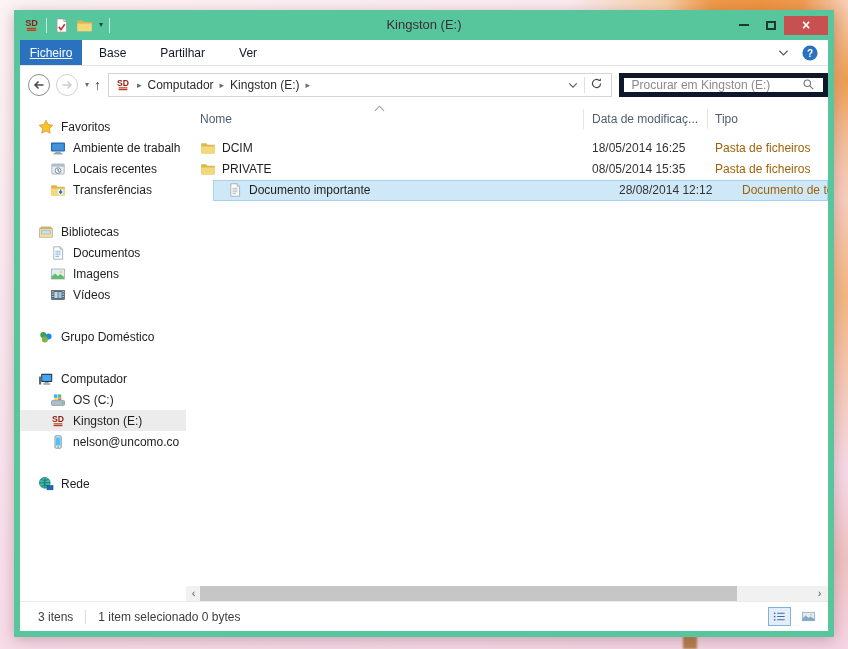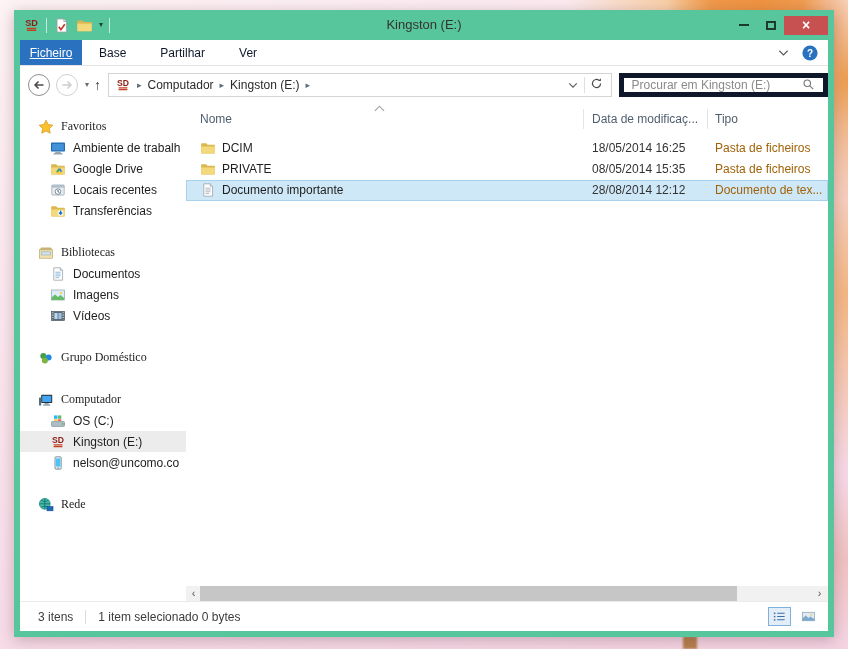--- a/index.html
+++ b/index.html
@@ -69,41 +69,41 @@
   .search { margin-left:7px; width:210px; height:24px; border:5px solid #0f172a;
             display:flex; padding:0 8px; gap:2px; }
   .search input { border:0; outline:0; flex:1; min-width:0; font:inherit; font-size:12px; color:#333; }
   .search input::placeholder { color:#8a8a8a; }
   .search .mag { width:13px; height:13px; flex:none; }
 
   
   .main { position:absolute; left:0; right:0; top:64px; bottom:45px; display:flex; }
   .sidebar { width:166px; padding-top:12px; overflow:hidden; flex:none; }
   .side-row { height:21px; display:flex; align-items:center; gap:7px; white-space:nowrap; }
-  .side-row.top   { padding-left:18px;font-family:Liberation Serif, serif; }
+  .side-row.top   { padding-left:18px; }
   .side-row.child { padding-left:30px; }
   .side-row.selected { background:#ececec; }
   .side-gap { height:21px; }
   .icon { display:inline-block; width:16px; height:16px; flex:none; }
   .icon svg { width:100%; height:100%; display:block; }
 
   .filepane { flex:1; position:relative; overflow:hidden; }
   .cols { position:relative; height:30px; color:#4f5e6e; }
   .cols .sort-caret { position:absolute; left:188px; top:1px; width:11px; height:7px; }
   .col-name { position:absolute; left:14px; top:8px; }
   .col-date { position:absolute; left:406px; top:8px; }
   .col-type { position:absolute; left:529px; top:8px; }
   .col-sep { position:absolute; top:5px; height:20px; width:1px; background:#e4e4e4; }
   .rows { margin-top:4px; }
   .frow { position:relative; height:21px; }
   .frow .icon { position:absolute; left:14px; top:2px; }
   .fname { position:absolute; left:36px; top:3px; white-space:nowrap; }
   .fdate { position:absolute; left:406px; top:3px; color:#333; }
   .ftype { position:absolute; left:529px; top:3px; right:0; color:#a16207; white-space:nowrap; overflow:hidden; }
-  .frow.selected { background:#cfe8f8; box-shadow:inset 0 0 0 1px #a6d2ee; }
+  .frow.selected { background:#cfe8f8; box-shadow:inset 0 0 0 1px #a6d2ee;margin-left:27px; }
 
   
   .hscroll { position:absolute; left:166px; right:0; bottom:30px; height:15px; background:#f1f1f1; }
   .hs-arrow { position:absolute; top:0; width:15px; height:15px; color:#555; font-size:11px;
               line-height:15px; text-align:center; }
   .hs-arrow.left { left:0; } .hs-arrow.right { right:1px; }
   .hs-thumb { position:absolute; left:14px; top:0; width:537px; height:15px; background:#c6c6c6; }
 
   
   .statusbar { position:absolute; left:0; right:0; bottom:0; height:30px; background:#fff;
@@ -255,33 +255,20 @@
                 <rect x="2.2" y="3.8" width="11.6" height="6.6" fill="#4392d8"></rect>
                 <rect x="5.2" y="11.8" width="5.6" height="1.5" fill="#9aa7b0"></rect>
                 <rect x="3.6" y="13.3" width="8.8" height="1.1" fill="#7d8b94"></rect>
               </svg>
             </span>
           <span>Ambiente de trabalh</span>
         </div>
         <div class="side-row child">
           <span class="icon">
               <svg viewBox="0 0 16 16">
-                <path d="M1.8 3.2h4.4l1.3 1.6h6.7a.6.6 0 0 1 .6.6v7.4a.6.6 0 0 1-.6.6H1.8a.6.6 0 0 1-.6-.6V3.8a.6.6 0 0 1 .6-.6z" fill="#dbb54d"></path>
-                <path d="M1.2 6.2h13.6v6.6a.6.6 0 0 1-.6.6H1.8a.6.6 0 0 1-.6-.6z" fill="#f3d87c"></path>
-                <path d="M1.2 6.2h13.6" stroke="#e0c25f" stroke-width="0.7"></path>
-                <path d="M8.3 7.4h2.1l2 3.4H10.3z" fill="#3778e0"></path>
-                <path d="M8.3 7.4l-2 3.4 1.1 1.9 2-3.4z" fill="#27a85f"></path>
-                <path d="M6.5 11.1l1 1.7h3.9l1-1.7z" fill="#fcc934"></path>
-              </svg>
-            </span>
-          <span>Google Drive</span>
-        </div>
-        <div class="side-row child">
-          <span class="icon">
-              <svg viewBox="0 0 16 16">
                 <rect x="1.8" y="3" width="12.4" height="10" rx="0.8" fill="#e8edf0" stroke="#9aa8b2" stroke-width="0.8"></rect>
                 <rect x="1.8" y="3" width="12.4" height="2.6" fill="#aebfca"></rect>
                 <circle cx="8" cy="9.6" r="2.8" fill="#ffffff" stroke="#5f7684" stroke-width="0.8"></circle>
                 <path d="M8 7.9v1.8l1.3.8" stroke="#44586a" fill="none" stroke-width="1"></path>
               </svg>
             </span>
           <span>Locais recentes</span>
         </div>
         <div class="side-row child">
           <span class="icon">

